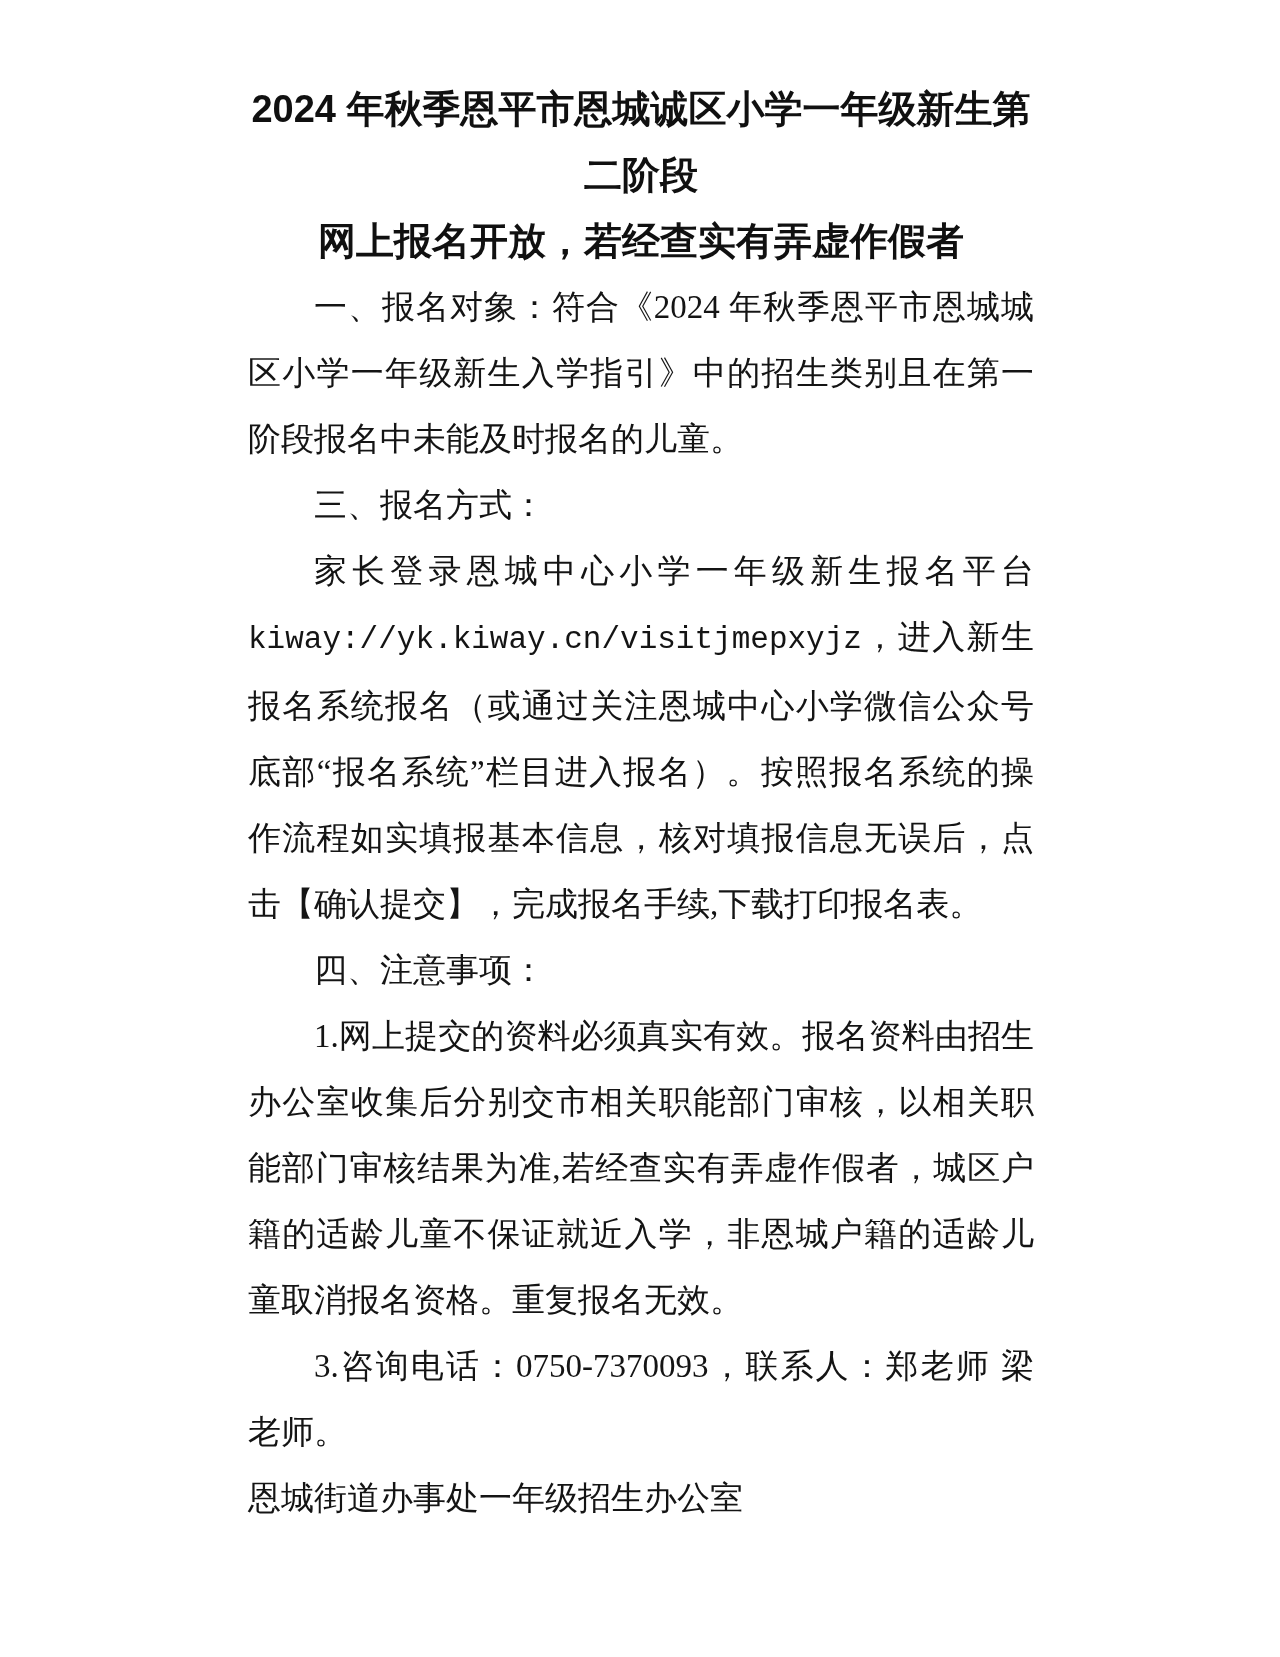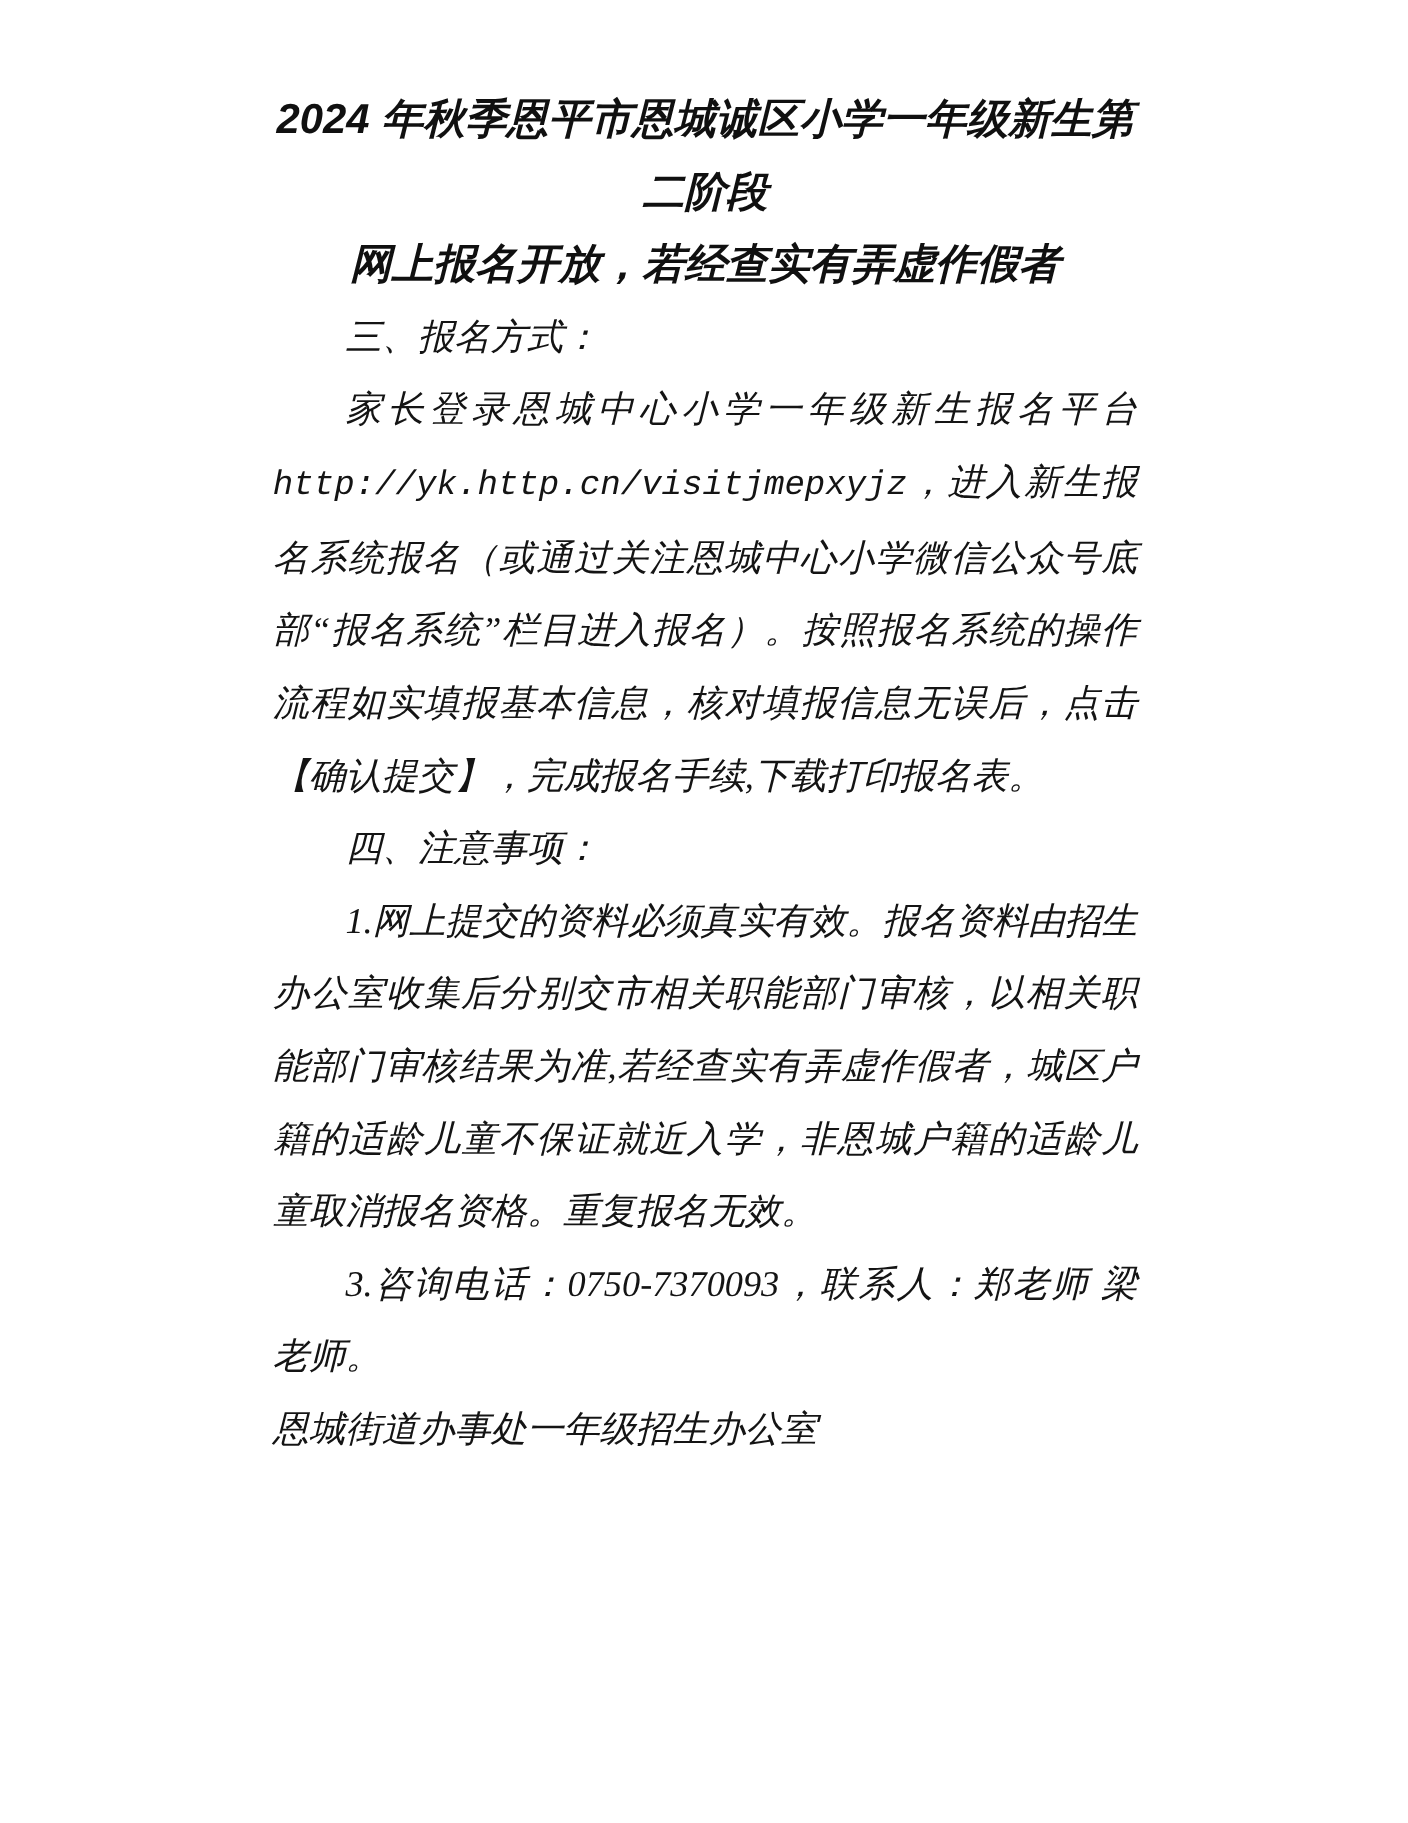--- a/index.html
+++ b/index.html
@@ -11,21 +11,20 @@
     position: relative;
     box-sizing: border-box;
     width: 1068px;
     min-height: 1657px;
     margin: 0 auto;
     background: #ffffff;
     color: #141414;
     padding: 76px 140px 40px 142px;
     font-family: "Liberation Serif", "DejaVu Serif", serif;
     font-size: 33px;
-    font-style: italic;
   }
   .doc-title {
     margin: 0 0 0 0;
     font-family: "Liberation Sans", "DejaVu Sans", sans-serif;
     font-weight: bold;
     font-size: 38px;
     line-height: 66px;
     text-align: center;
     color: #101010;
   }
@@ -63,26 +62,27 @@
 </head>
 <body>
 
 <div class="page">
 
   <h1 class="doc-title">
     <span class="title-line">2024 年秋季恩平市恩城诚区小学一年级新生第二阶段</span>
     <span class="title-line">网上报名开放，若经查实有弄虚作假者</span>
   </h1>
 
+  <p class="para">一、报名对象：符合《2024 年秋季恩平市恩城城区小学一年级新生入学指引》中的招生类别且在第一阶段报名中未能及时报名的儿童。</p>
 
 
   <p class="para">三、报名方式：</p>
 
   <p class="para">
-    <span>家长登录恩城中心小学一年级新生报名平台 </span><span class="url-token">http://yk.http.cn/visitjmepxyjz</span><span>，进入新生报名系统报名（或通过关注恩城中心小学微信公众号底部“报名系统”栏目进入报名）。按照报名系统的操作流程如实填报基本信息，核对填报信息无误后，点击【确认提交】，完成报名手续,下载打印报名表。</span>
+    <span>家长登录恩城中心小学一年级新生报名平台 </span><span class="url-token">kiway://yk.kiway.cn/visitjmepxyjz</span><span>，进入新生报名系统报名（或通过关注恩城中心小学微信公众号底部“报名系统”栏目进入报名）。按照报名系统的操作流程如实填报基本信息，核对填报信息无误后，点击【确认提交】，完成报名手续,下载打印报名表。</span>
   </p>
 
   <p class="para">四、注意事项：</p>
 
   <p class="para">1.网上提交的资料必须真实有效。报名资料由招生办公室收集后分别交市相关职能部门审核，以相关职能部门审核结果为准,若经查实有弄虚作假者，城区户籍的适龄儿童不保证就近入学，非恩城户籍的适龄儿童取消报名资格。重复报名无效。</p>
 
 
   <p class="para">3.咨询电话：0750-7370093，联系人：郑老师 梁老师。</p>
 
   <p class="sig-line">恩城街道办事处一年级招生办公室</p>

